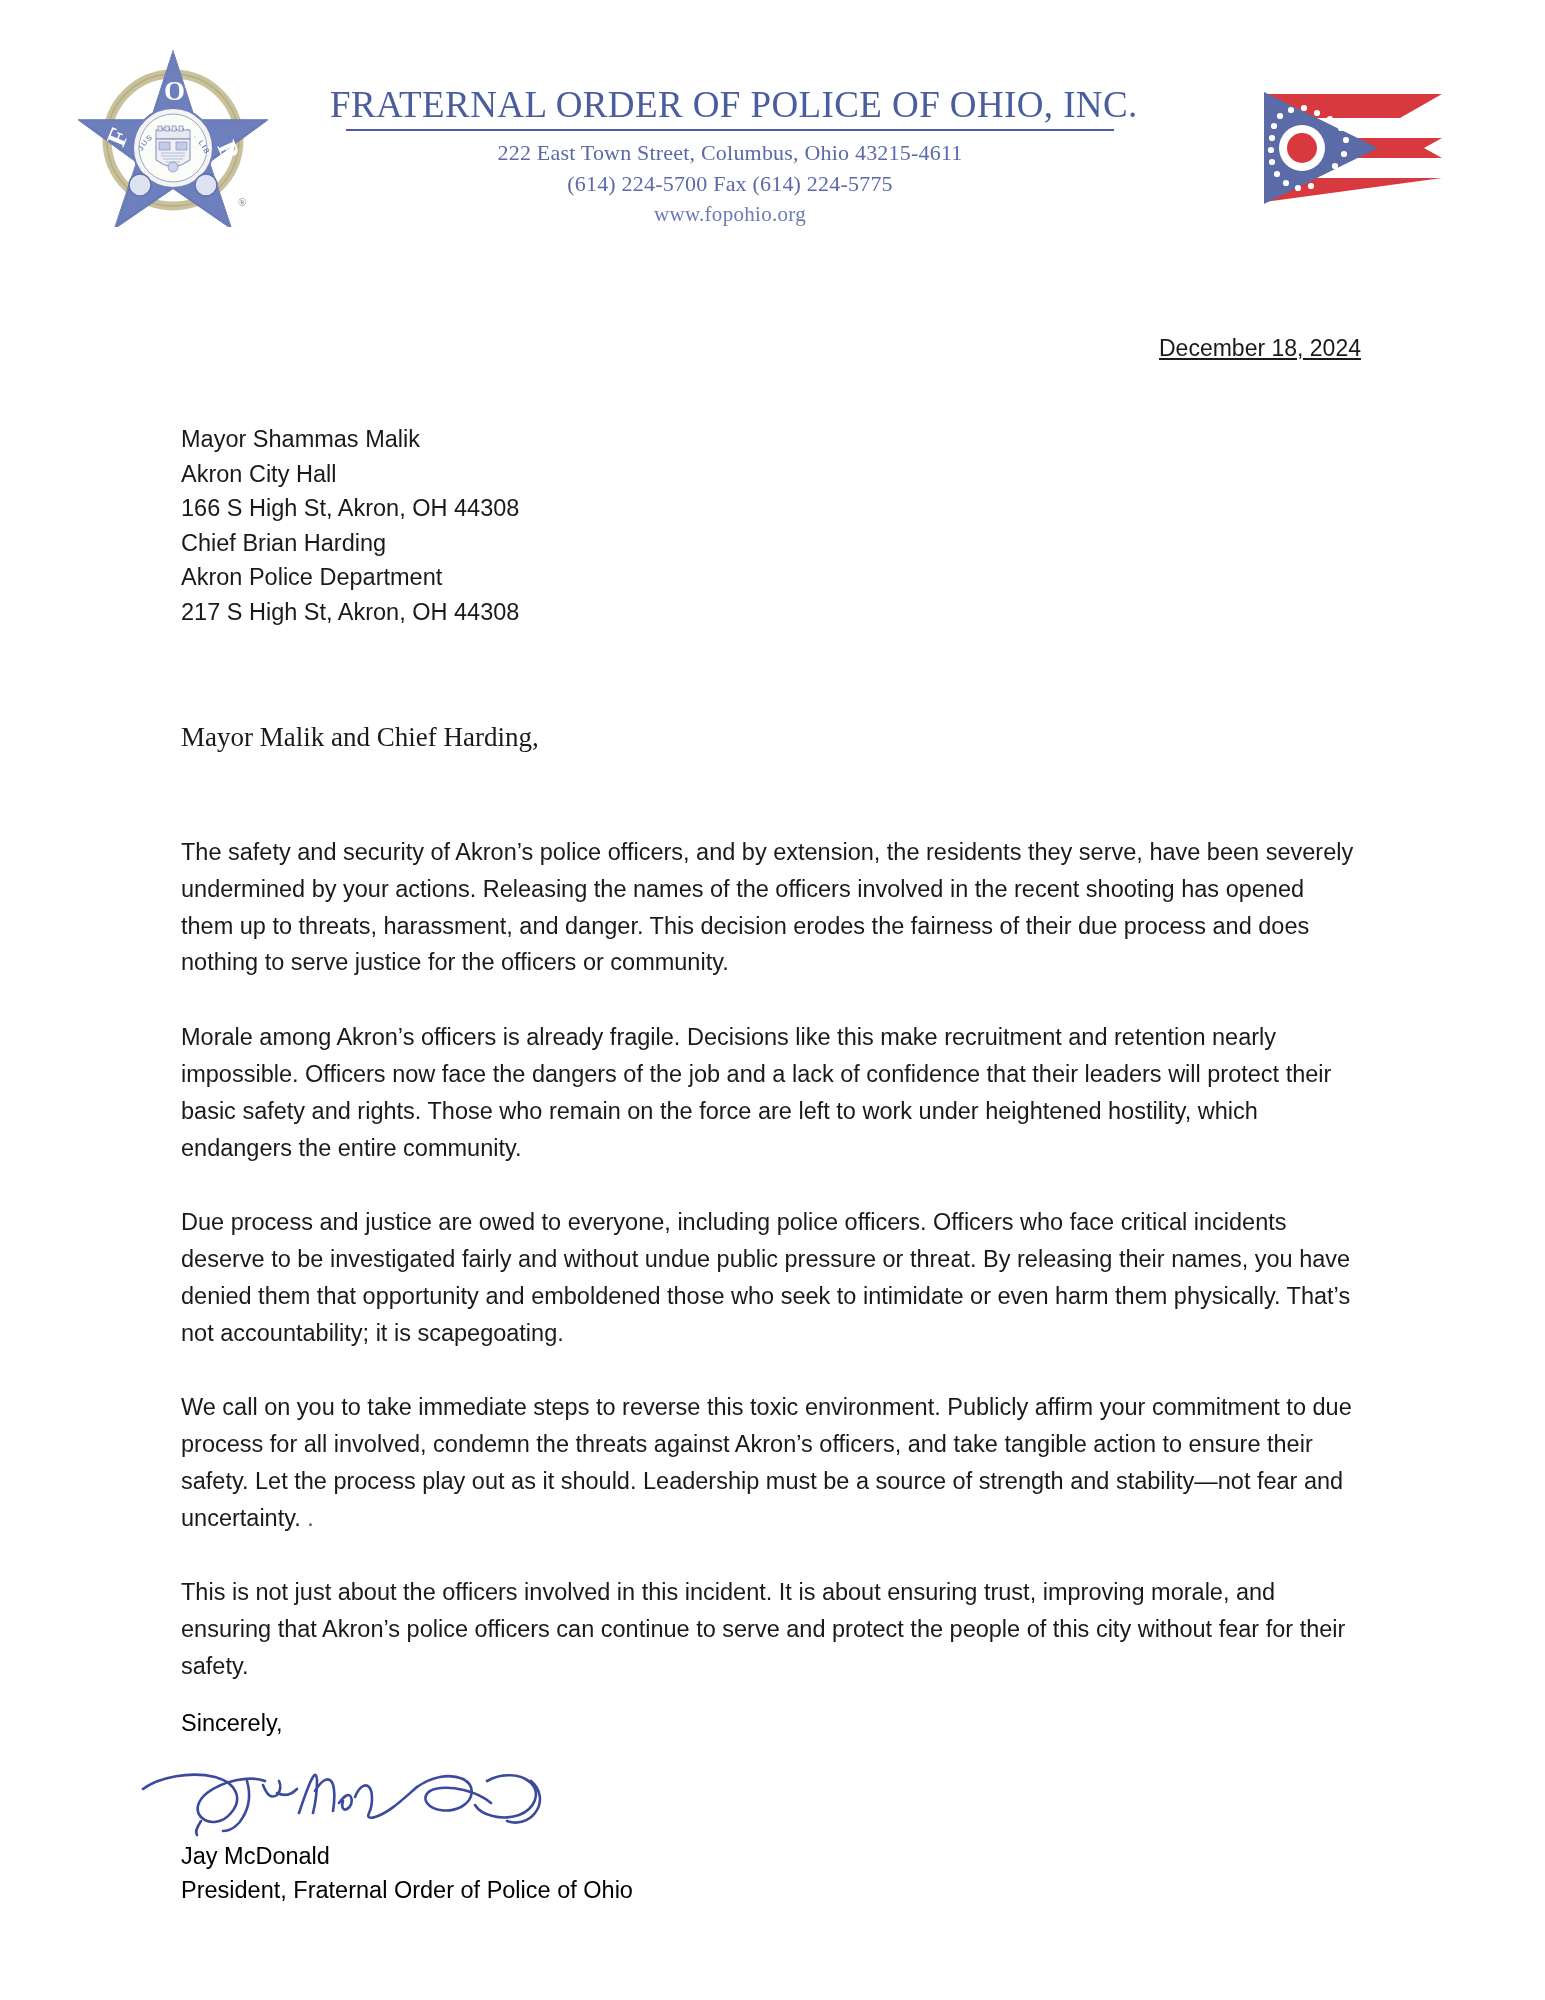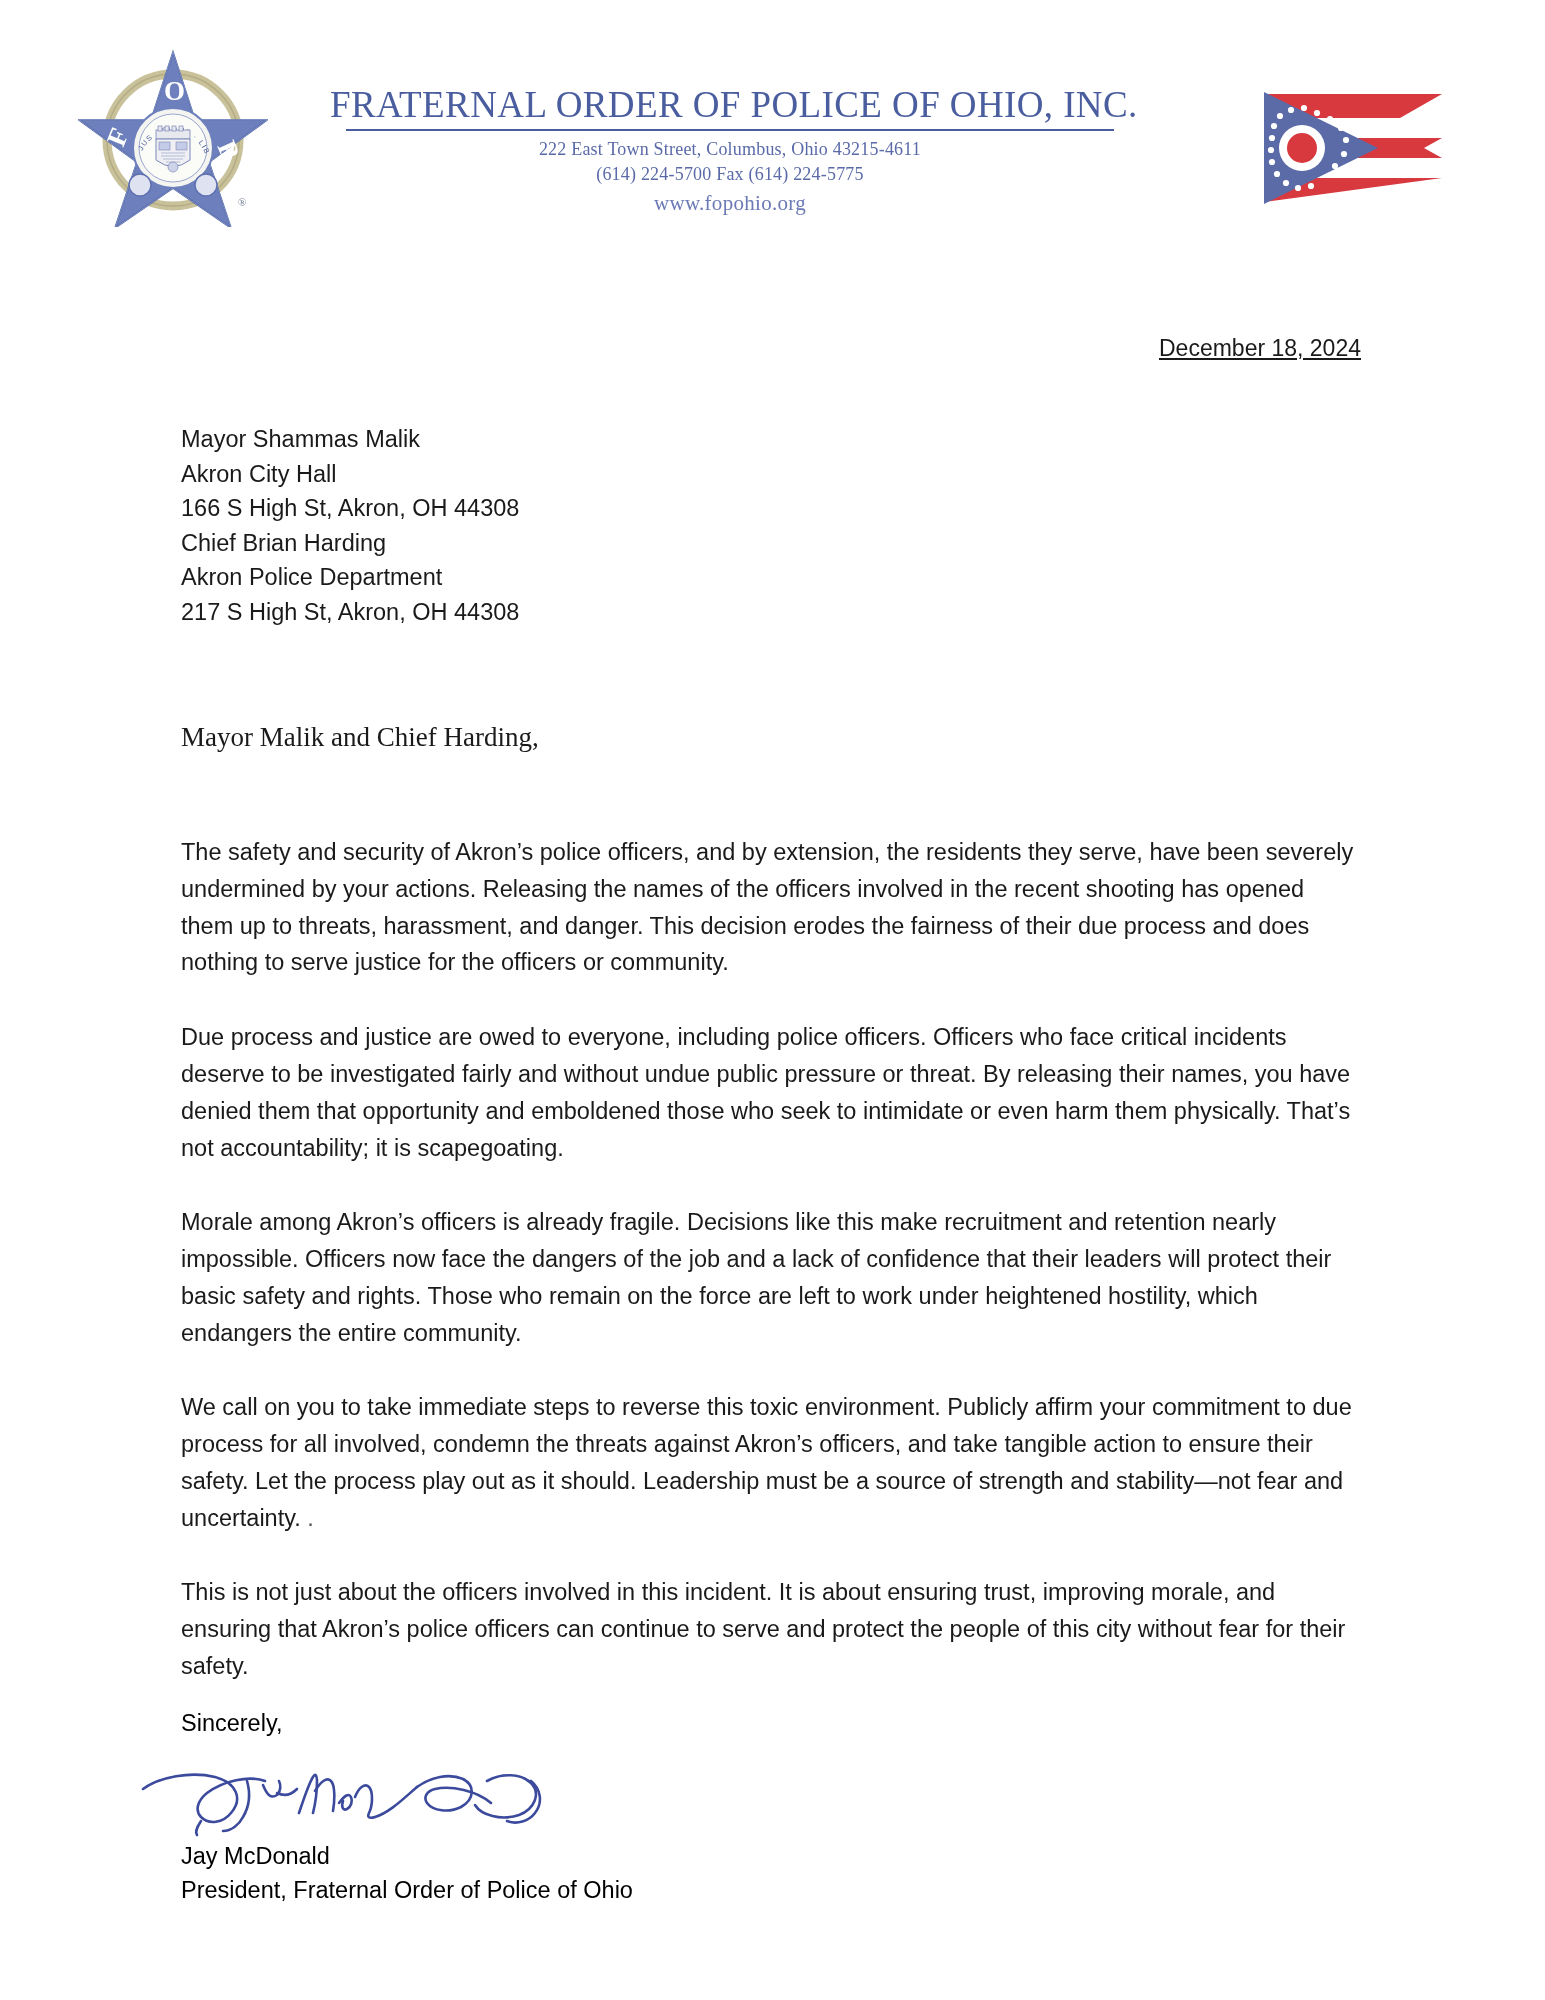--- a/index.html
+++ b/index.html
@@ -65,21 +65,21 @@
     white-space: nowrap;
     color: #4a5d9e;
   }
   .rule {
     width: 768px;
     height: 2px;
     background: #4a5d9e;
     margin: 4px auto 6px auto;
   }
   .addr-line {
-    font-size: 18px;
+    font-size: 22px;
     line-height: 1.42;
     color: #5a6aa8;
     letter-spacing: 0.2px;
   }
   .web-line {
     font-size: 21px;
     line-height: 1.5;
     color: #6b79b5;
     letter-spacing: 0.3px;
   }
@@ -282,22 +282,22 @@
       <div class="recipient-col second">
         <div class="recipient-line">Chief Brian Harding</div>
         <div class="recipient-line">Akron Police Department</div>
         <div class="recipient-line">217 S High St, Akron, OH 44308</div>
       </div>
     </div>
 
     <div class="salutation">Mayor Malik and Chief Harding,</div>
 
     <p class="para">The safety and security of Akron’s police officers, and by extension, the residents they serve, have been severely undermined by your actions. Releasing the names of the officers involved in the recent shooting has opened them up to threats, harassment, and danger. This decision erodes the fairness of their due process and does nothing to serve justice for the officers or community.</p>
+    <p class="para">Morale among Akron’s officers is already fragile. Decisions like this make recruitment and retention nearly impossible. Officers now face the dangers of the job and a lack of confidence that their leaders will protect their basic safety and rights. Those who remain on the force are left to work under heightened hostility, which endangers the entire community.</p>
     <p class="para">Due process and justice are owed to everyone, including police officers. Officers who face critical incidents deserve to be investigated fairly and without undue public pressure or threat. By releasing their names, you have denied them that opportunity and emboldened those who seek to intimidate or even harm them physically. That’s not accountability; it is scapegoating.</p>
-    <p class="para">Morale among Akron’s officers is already fragile. Decisions like this make recruitment and retention nearly impossible. Officers now face the dangers of the job and a lack of confidence that their leaders will protect their basic safety and rights. Those who remain on the force are left to work under heightened hostility, which endangers the entire community.</p>
     <p class="para stray">We call on you to take immediate steps to reverse this toxic environment. Publicly affirm your commitment to due process for all involved, condemn the threats against Akron’s officers, and take tangible action to ensure their safety. Let the process play out as it should. Leadership must be a source of strength and stability—not fear and uncertainty.</p>
     <p class="para">This is not just about the officers involved in this incident. It is about ensuring trust, improving morale, and ensuring that Akron’s police officers can continue to serve and protect the people of this city without fear for their safety.</p>
   </div>
 
   <div class="signature-block">
     <div class="sincerely">Sincerely,</div>
 
     <div class="signature-img">
       <svg viewBox="0 0 470 86" xmlns="http://www.w3.org/2000/svg">
         <g fill="none" stroke="#3b4a9c" stroke-width="2.6" stroke-linecap="round" stroke-linejoin="round">

